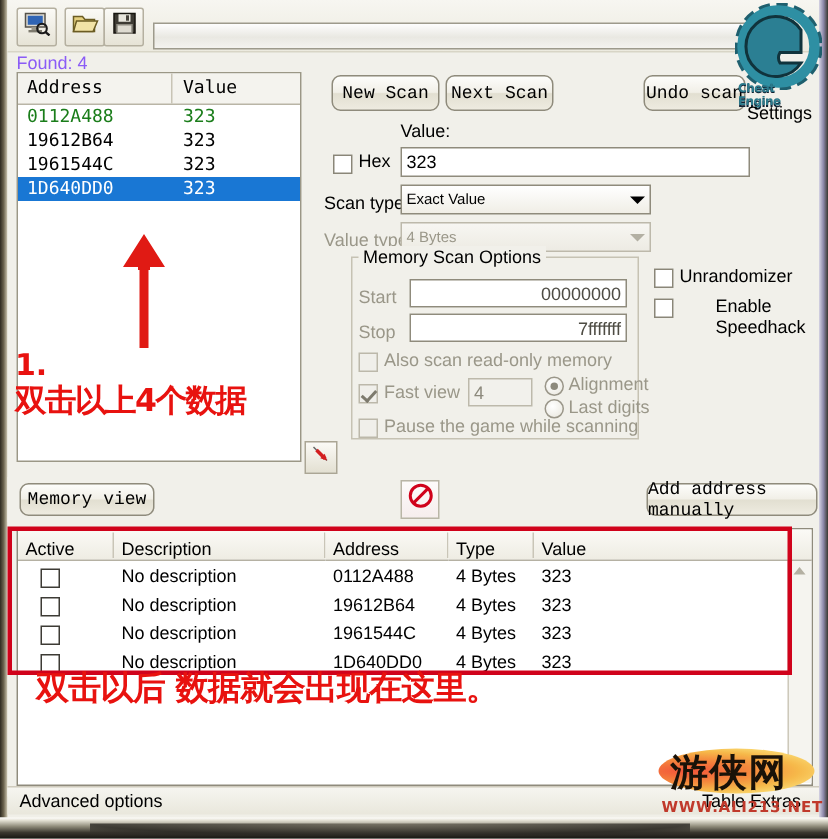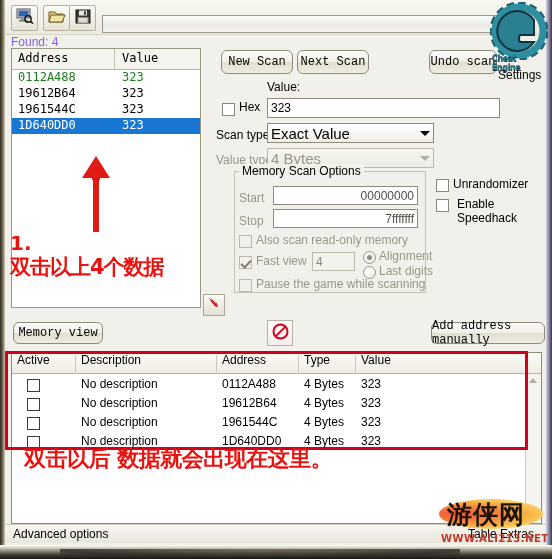--- a/index.html
+++ b/index.html
@@ -66,21 +66,21 @@
     background:linear-gradient(to bottom,#fdfdfb 0%,#f1efe7 48%,#e2dfd1 52%,#eeebe0 100%);
     font-size:12px;color:#000;display:flex;align-items:center;justify-content:center;
     font-family:Liberation Mono, monospace;}
   .lbl{position:absolute;font-size:12px;color:#000;}
   .lbl.dis{color:#9a9789;}
   .tbox{position:absolute;border:1px solid #8f8b7c;background:#fff;font-size:12px;
     display:flex;align-items:center;padding:0 3px;box-sizing:border-box;}
   .tbox.dis{background:#f2f1ec;color:#8d8a7d;border-color:#bdb9ab;}
   .tbox.right{justify-content:flex-end;font-family:"Liberation Sans",sans-serif;color:#4e4c44;}
   .combo{position:absolute;border:1px solid #8f8b7c;background:linear-gradient(to bottom,#ffffff,#f0eee6);
-    font-size:15px;display:flex;align-items:center;padding:4px 3px;box-sizing:border-box;color:#000;}
+    font-size:10px;display:flex;align-items:center;padding:4px 3px;box-sizing:border-box;color:#000;}
   .combo .arrow{position:absolute;right:3px;top:50%;margin-top:-2px;
     width:0;height:0;border-left:5px solid transparent;border-right:5px solid transparent;border-top:5px solid #000;}
   .combo.dis{color:#9a9789;background:linear-gradient(to bottom,#f7f6f2,#edebe3);border-color:#bdb9ab;}
   .combo.dis .arrow{border-top-color:#b3b0a3;}
 
   .cb{position:absolute;width:13px;height:13px;border:1px solid #8a8678;background:#fff;box-sizing:border-box;}
   .cb.dis{background:#f0efea;border-color:#bcb8aa;}
   .cb.on:after{content:"";position:absolute;left:3px;top:1px;width:4px;height:8px;
     border:solid #7d7a6d;border-width:0 2px 2px 0;transform:rotate(42deg);}
   .rb{position:absolute;width:13px;height:13px;border:1px solid #9a9689;border-radius:50%;
@@ -100,21 +100,21 @@
   
   .midbar{position:absolute;left:0;top:318px;width:541px;height:30px;background:#f1f0ea;}
   .noentry{position:absolute;left:262px;top:320px;width:24px;height:24px;
     border:1px solid #b9b5a6;background:linear-gradient(to bottom,#fdfbfa,#f6eded);
     display:flex;align-items:center;justify-content:center;}
 
   
   .tablewrap{position:absolute;left:6px;top:352px;width:529px;height:170px;
     border:1px solid #8f8b7c;background:#fff;}
   .th{position:absolute;top:0;height:21px;background:linear-gradient(to bottom,#fbfaf6,#eeece3);
-    border-bottom:1px solid #b5b1a3;font-size:12px;color:#000;display:flex;align-items:flex-start;padding-left:5px;box-sizing:border-box;}
+    border-bottom:1px solid #b5b1a3;font-size:12px;color:#000;display:flex;align-items:flex-end;padding-left:5px;box-sizing:border-box;}
   .th .vsep{position:absolute;right:0;top:2px;width:1px;height:17px;background:#c9c5b7;}
   .trow{position:absolute;height:19px;font-size:12px;color:#000;}
   .tcell{position:absolute;top:0;white-space:nowrap;}
   .rowcb{position:absolute;width:13px;height:13px;border:1px solid #3d3b35;background:#fff;box-sizing:border-box;}
   .vscroll{position:absolute;right:0;top:21px;width:15px;height:148px;background:#f5f4ef;border-left:1px solid #cdc9bb;}
   .vscroll .up{position:absolute;left:3px;top:4px;width:0;height:0;
     border-left:4px solid transparent;border-right:4px solid transparent;border-bottom:5px solid #b4b0a2;}
 
   .redbox{position:absolute;left:5px;top:351px;width:523px;height:99px;
     border:3px solid #d0021b;box-sizing:border-box;pointer-events:none;}
@@ -258,21 +258,21 @@
     <div class="lbl dis" style="left:374px;top:249px">Alignment</div>
     <div class="rb" style="left:358px;top:266px"></div>
     <div class="lbl dis" style="left:374px;top:264px">Last digits</div>
 
     <div class="cb dis" style="left:234px;top:279px"></div>
     <div class="lbl dis" style="left:251px;top:277px">Pause the game while scanning</div>
 
     <div class="cb" style="left:431px;top:179px"></div>
     <div class="lbl" style="left:448px;top:177px">Unrandomizer</div>
     <div class="cb" style="left:431px;top:199px"></div>
-    <div class="lbl" style="left:452px;top:197px">Enable Speedhack</div>
+    <div class="lbl" style="left:472px;top:197px">Enable Speedhack</div>
 
     <div class="ptr-btn">
       <span>
         <svg width="14" height="14" viewBox="0 0 14 14">
           <line x1="2" y1="2" x2="11" y2="11" stroke="#666" stroke-width="1"></line>
           <path d="M11 11 L6.5 9.5 L9.5 6.5 Z" fill="#d31e20"></path>
           <path d="M4 4 L9.8 9.8" stroke="#d31e20" stroke-width="2.4"></path>
         </svg>
       </span>
     </div>

